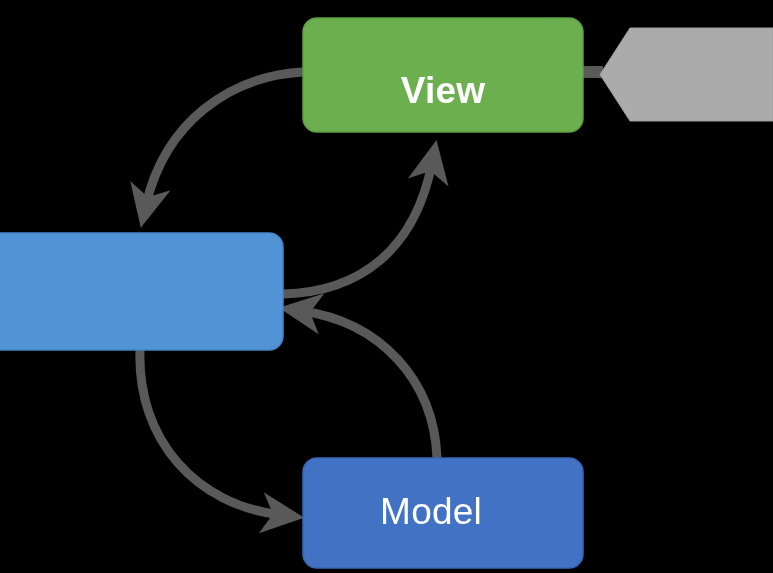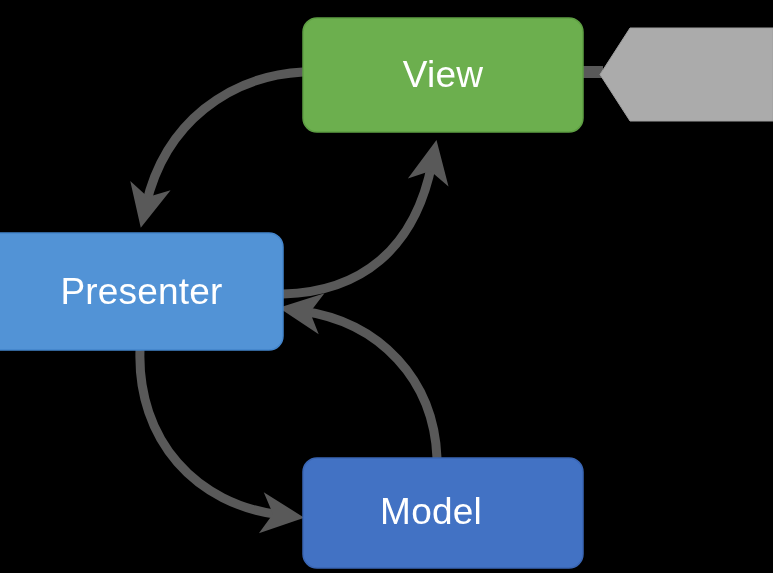--- a/index.html
+++ b/index.html
@@ -31,21 +31,21 @@
     align-items: center;
     justify-content: center;
     color: #ffffff;
     font-family: "Liberation Sans", sans-serif;
     font-size: 37px;
     font-weight: 400;
     letter-spacing: 0.2px;
     white-space: nowrap;
     pointer-events: none;
   }
-  .lbl-view     { left: 303px; top: 18px;  width: 280px; height: 114px; }
+  .lbl-view     { left: 303px; top: 34px;  width: 280px; height: 114px; font-weight: bold; }
   .lbl-presenter{ left: 0px;   top: 233px; width: 283px; height: 117px; }
   .lbl-model    { left: 303px; top: 458px; width: 256px; height: 107px; }
   .lbl-action   { left: 630px; top: 28px;  width: 143px; height: 93px; }
 </style>
 </head>
 <body>
 
 <div id="canvas">
 
   <svg id="diagram-svg" viewBox="0 0 773 573" xmlns="http://www.w3.org/2000/svg">
@@ -89,18 +89,17 @@
     </g>
 
     <g>
       <rect x="303" y="458" width="280" height="110" rx="14" ry="14" fill="#4272C4" stroke="#3A66B4" stroke-width="1.5"></rect>
     </g>
 
   </svg>
 
   <div class="node-label lbl-view">View</div>
 
-  <div class="node-label lbl-presenter">Presenter</div>
 
   <div class="node-label lbl-model">Model</div>
 
 
 </div>
 
 </body></html>

